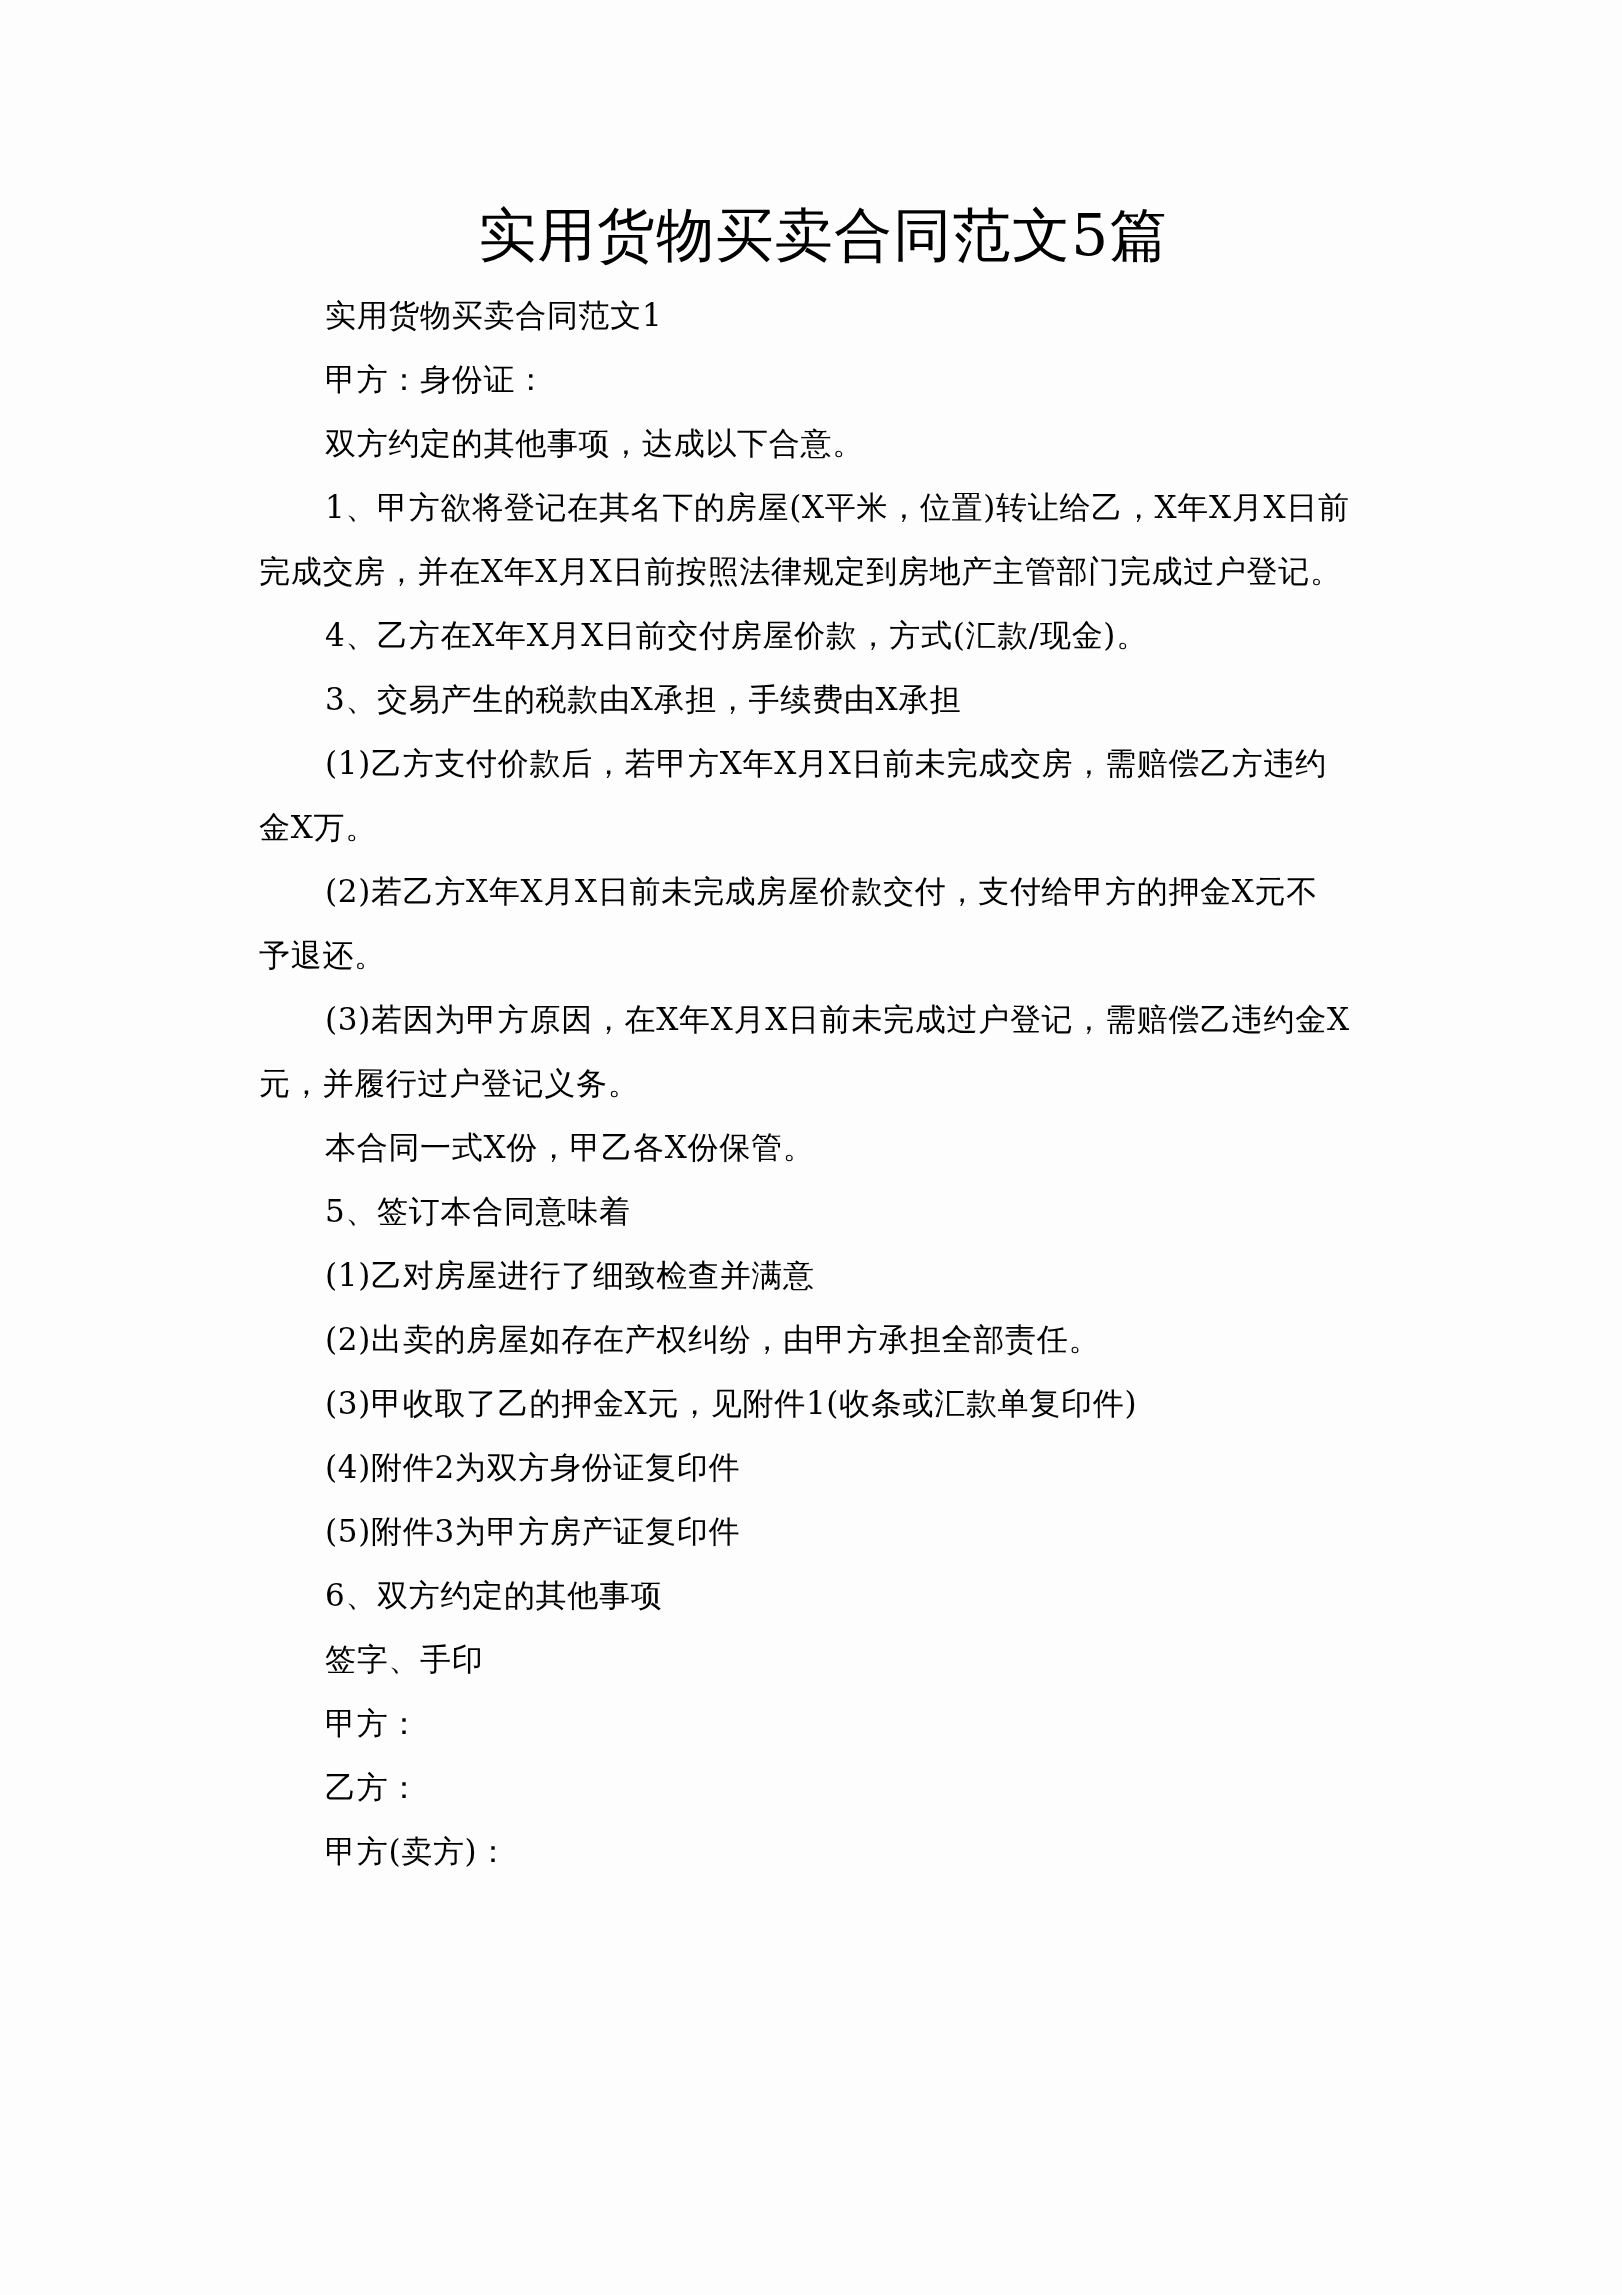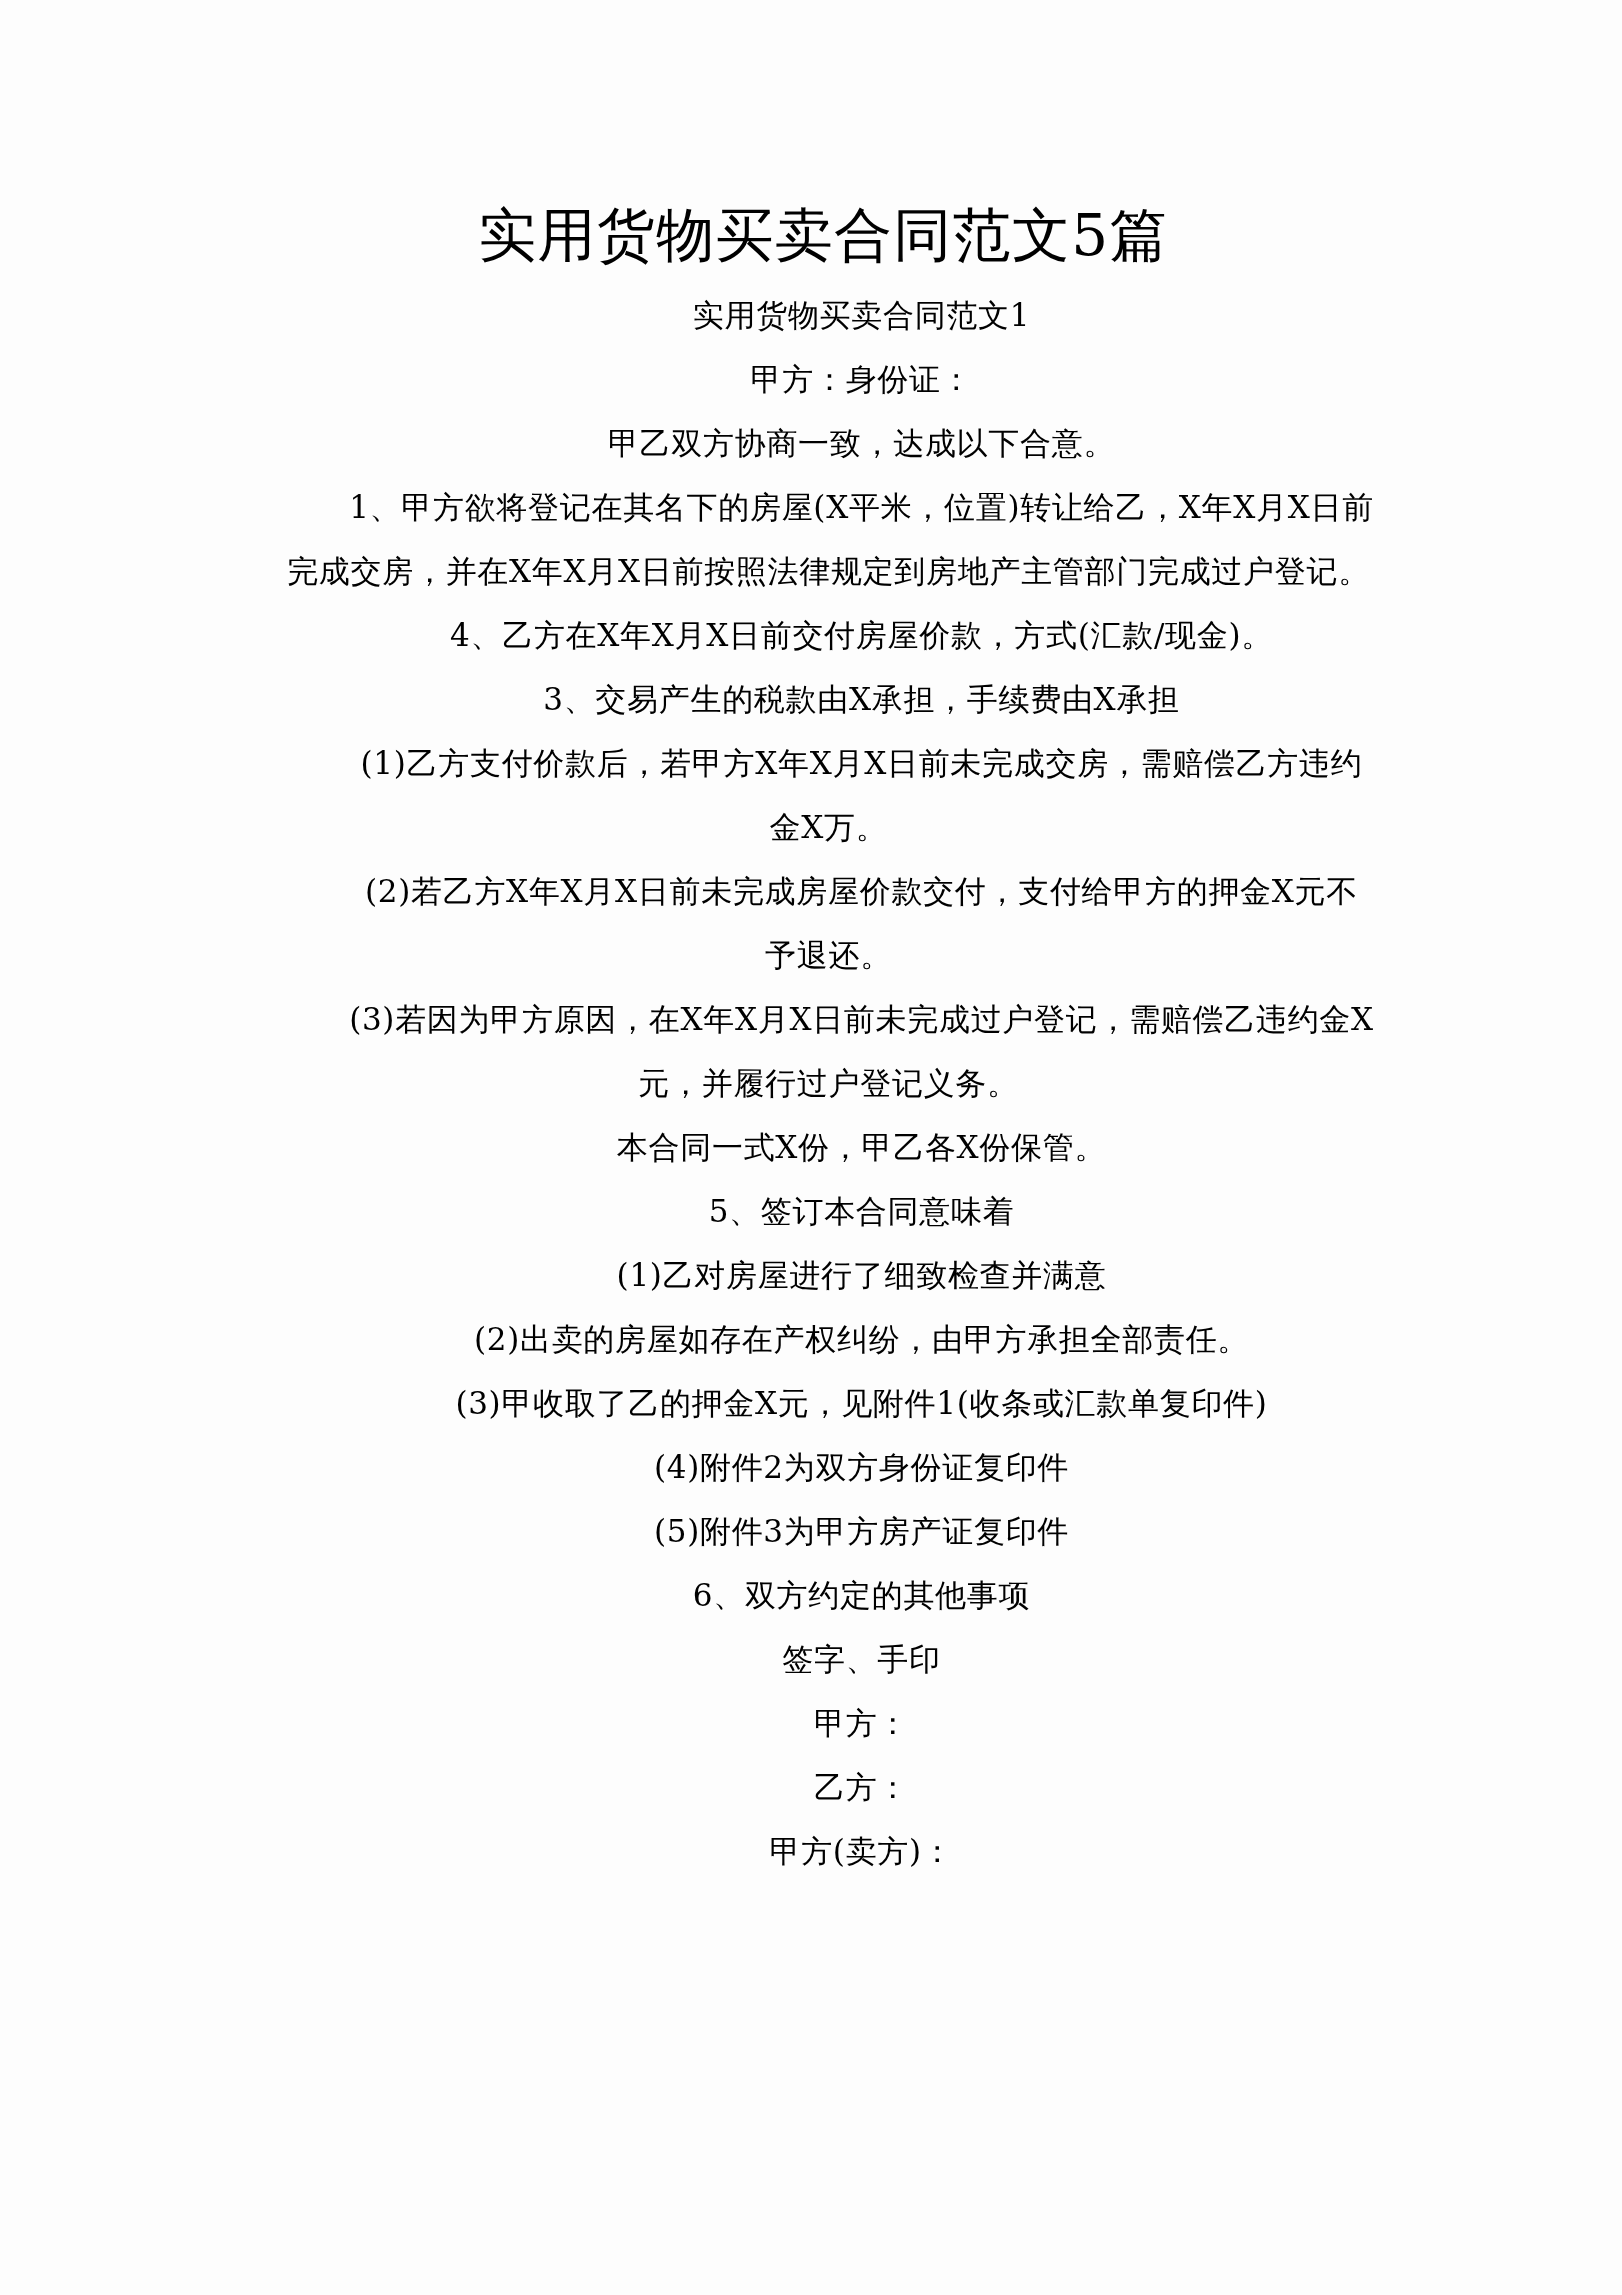--- a/index.html
+++ b/index.html
@@ -32,41 +32,40 @@
     text-align: center;
     font-size: 58px;
     letter-spacing: 1.3px;
     white-space: nowrap;
   }
   .body {
     position: absolute;
     left: 247px;
     top: 283px;
     width: 1139px;
-    text-align: center;
   }
   .line {
     height: 64px;
     line-height: 64px;
     font-size: 31px;
     white-space: nowrap;
     letter-spacing: 0.7px;
   }
   .indent { padding-left: 66px; }
 </style>
 </head>
 <body>
 
 <div class="page">
   <div class="title">实用货物买卖合同范文5篇</div>
 
   <div class="body">
     <div class="line indent">实用货物买卖合同范文1</div>
     <div class="line indent">甲方：身份证：</div>
-    <div class="line indent">甲乙双方协商一致，达成以下合意。</div>
+    <div class="line indent">双方约定的其他事项，达成以下合意。</div>
     <div class="line indent">1、甲方欲将登记在其名下的房屋(X平米，位置)转让给乙，X年X月X日前</div>
     <div class="line">完成交房，并在X年X月X日前按照法律规定到房地产主管部门完成过户登记。</div>
     <div class="line indent">4、乙方在X年X月X日前交付房屋价款，方式(汇款/现金)。</div>
     <div class="line indent">3、交易产生的税款由X承担，手续费由X承担</div>
     <div class="line indent">(1)乙方支付价款后，若甲方X年X月X日前未完成交房，需赔偿乙方违约</div>
     <div class="line">金X万。</div>
     <div class="line indent">(2)若乙方X年X月X日前未完成房屋价款交付，支付给甲方的押金X元不</div>
     <div class="line">予退还。</div>
     <div class="line indent">(3)若因为甲方原因，在X年X月X日前未完成过户登记，需赔偿乙违约金X</div>
     <div class="line">元，并履行过户登记义务。</div>

